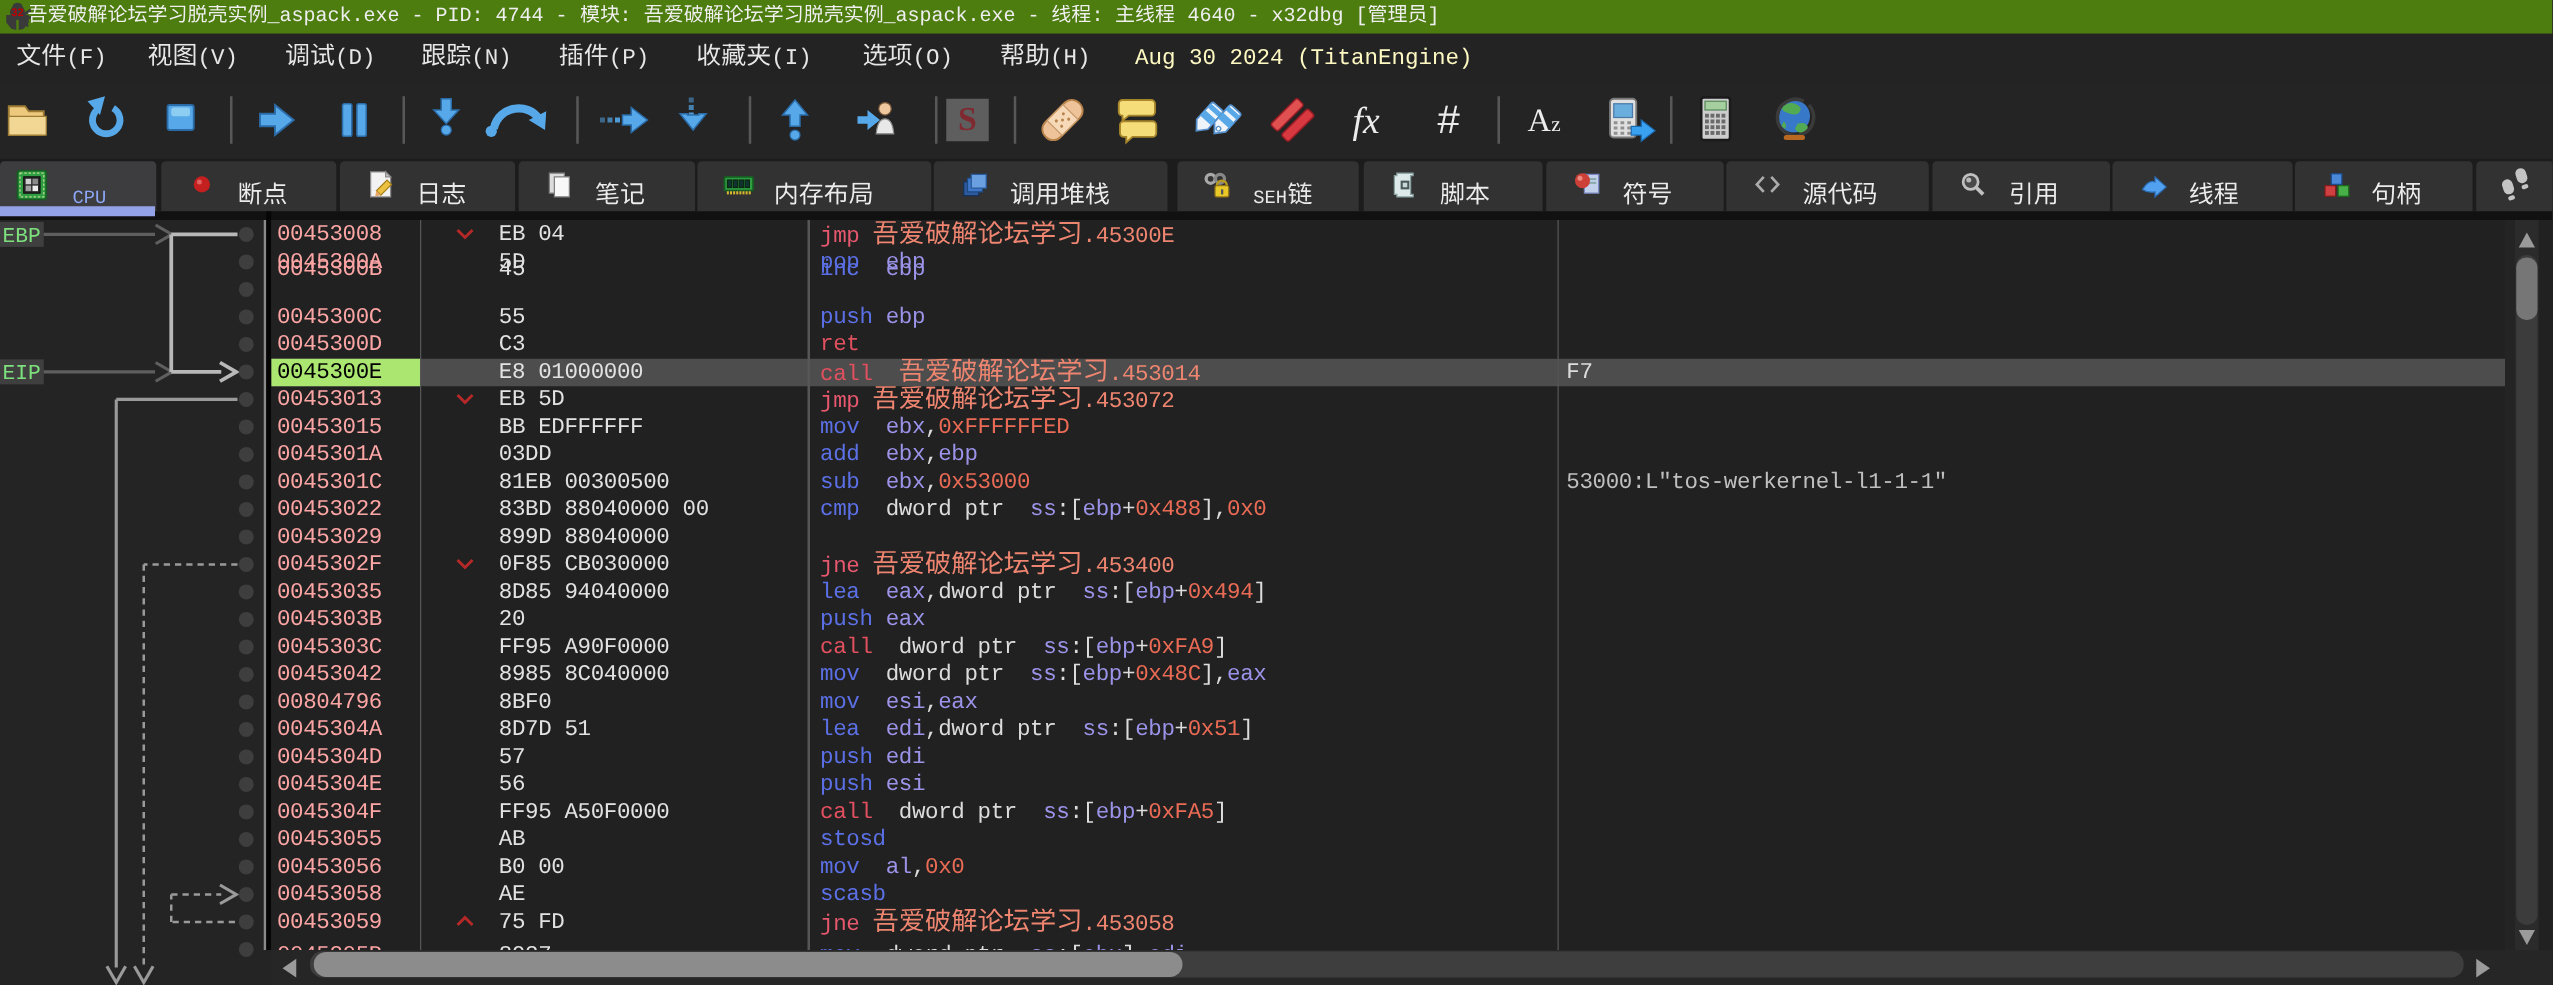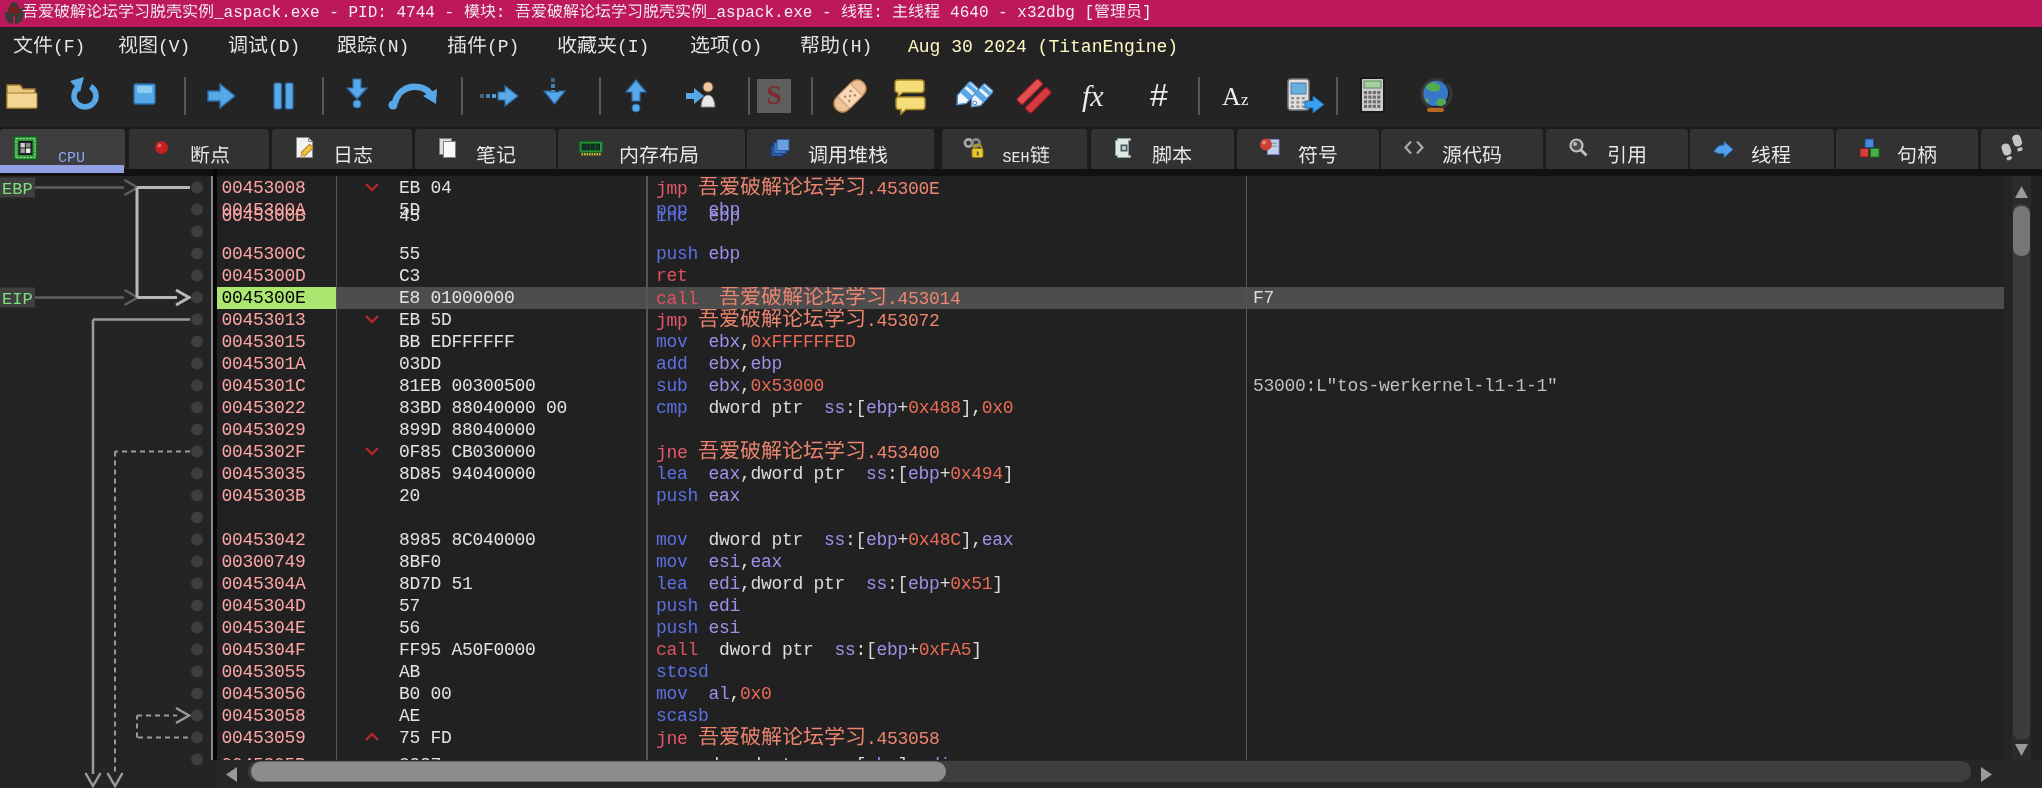--- a/index.html
+++ b/index.html
@@ -1,18 +1,18 @@
 <!DOCTYPE html>
 <html><head><meta charset="utf-8"><style>
 *{margin:0;padding:0;box-sizing:border-box}
 html,body{width:2042px;height:788px;overflow:hidden;background:#242424}
 body{font-family:"Liberation Mono",monospace;position:relative}
 .abs{position:absolute}
 svg.ck{display:inline-block;vertical-align:baseline}
-#title{left:0;top:0;width:2042px;height:27px;background:#be185d;color:#eee;font-size:16px;line-height:26px;white-space:pre}
+#title{left:0;top:0;width:2042px;height:27px;background:#4d7c0f;color:#eee;font-size:16px;line-height:26px;white-space:pre}
 #menu{left:0;top:27px;width:2042px;height:39px;background:#232323;line-height:41px;white-space:pre;font-size:18px;color:#e6e6e6}
 #toolbar{left:0;top:66px;width:2042px;height:61px;background:#242424}
 #tabs{left:0;top:127px;width:2042px;height:42px;background:#1c1c1c}
 .tab{position:absolute;top:1.5px;height:40.5px;background:#323232;border-radius:3.5px 3.5px 0 0}
 .tab.sel{background:#3d3d40}
 .tabt{position:absolute;top:12px;height:40px;line-height:40px;font-size:15px;color:#e8e8e8;white-space:pre}
 #main{left:0;top:169px;width:2042px;height:619px;background:#242424;overflow:hidden}
 #panel{position:absolute;left:217px;top:7px;width:1825px;height:584px;background:#212121;overflow:hidden}
 .row{position:absolute;left:0;width:1800px;height:22px;line-height:22px;font-size:18px;letter-spacing:-0.3px;white-space:pre}
 .ra{position:absolute;left:4.5px;color:#fca5a5}
@@ -483,22 +483,23 @@
               <use href="#g7834" x="2000"></use>
               <use href="#g89e3" x="3000"></use>
               <use href="#g8bba" x="4000"></use>
               <use href="#g575b" x="5000"></use>
               <use href="#g5b66" x="6000"></use>
               <use href="#g4e60" x="7000"></use>
             </g>
           </svg><i class="s">.453400</i></span></div>
       <div class="row" style="top:286.5px"><span class="ra" style="">00453035</span><span class="rb">8D85 94040000</span><span class="rd"><i class="m">lea</i>  <i class="g">eax</i><i class="w">,dword ptr  </i><i class="g">ss</i><i class="w">:[</i><i class="g">ebp</i><i class="w">+</i><i class="n">0x494</i><i class="w">]</i></span></div>
       <div class="row" style="top:308.5px"><span class="ra" style="">0045303B</span><span class="rb">20</span><span class="rd"><i class="m">push</i> <i class="g">eax</i></span></div>
+      <div class="row" style="top:330.5px"><span class="ra" style="">0045303C</span><span class="rb">FF95 A90F0000</span><span class="rd"><i class="cc">call</i>  <i class="w">dword ptr  </i><i class="g">ss</i><i class="w">:[</i><i class="g">ebp</i><i class="w">+</i><i class="n">0xFA9</i><i class="w">]</i></span></div>
       <div class="row" style="top:352.5px"><span class="ra" style="">00453042</span><span class="rb">8985 8C040000</span><span class="rd"><i class="m">mov</i>  <i class="w">dword ptr  </i><i class="g">ss</i><i class="w">:[</i><i class="g">ebp</i><i class="w">+</i><i class="n">0x48C</i><i class="w">],</i><i class="g">eax</i></span></div>
-      <div class="row" style="top:374.5px"><span class="ra" style="">00300749</span><span class="rb">8BF0</span><span class="rd"><i class="m">mov</i>  <i class="g">esi</i><i class="w">,</i><i class="g">eax</i></span></div>
+      <div class="row" style="top:374.5px"><span class="ra" style="">00804796</span><span class="rb">8BF0</span><span class="rd"><i class="m">mov</i>  <i class="g">esi</i><i class="w">,</i><i class="g">eax</i></span></div>
       <div class="row" style="top:396.5px"><span class="ra" style="">0045304A</span><span class="rb">8D7D 51</span><span class="rd"><i class="m">lea</i>  <i class="g">edi</i><i class="w">,dword ptr  </i><i class="g">ss</i><i class="w">:[</i><i class="g">ebp</i><i class="w">+</i><i class="n">0x51</i><i class="w">]</i></span></div>
       <div class="row" style="top:418.5px"><span class="ra" style="">0045304D</span><span class="rb">57</span><span class="rd"><i class="m">push</i> <i class="g">edi</i></span></div>
       <div class="row" style="top:440.5px"><span class="ra" style="">0045304E</span><span class="rb">56</span><span class="rd"><i class="m">push</i> <i class="g">esi</i></span></div>
       <div class="row" style="top:462.5px"><span class="ra" style="">0045304F</span><span class="rb">FF95 A50F0000</span><span class="rd"><i class="cc">call</i>  <i class="w">dword ptr  </i><i class="g">ss</i><i class="w">:[</i><i class="g">ebp</i><i class="w">+</i><i class="n">0xFA5</i><i class="w">]</i></span></div>
       <div class="row" style="top:484.5px"><span class="ra" style="">00453055</span><span class="rb">AB</span><span class="rd"><i class="m">stosd</i></span></div>
       <div class="row" style="top:506.5px"><span class="ra" style="">00453056</span><span class="rb">B0 00</span><span class="rd"><i class="m">mov</i>  <i class="g">al</i><i class="w">,</i><i class="n">0x0</i></span></div>
       <div class="row" style="top:528.5px"><span class="ra" style="">00453058</span><span class="rb">AE</span><span class="rd"><i class="m">scasb</i></span></div>
       <div class="row" style="top:550.5px"><span class="ra" style="">00453059</span><span class="rb">75 FD</span><span class="rd"><i class="j">jne</i> <svg class="ck" style="width:168.0px;height:21px;margin-bottom:-4.20px" viewBox="0 0 168.0 21.0">
             <g fill="#ee8570" transform="translate(0,16.80) scale(0.0210,-0.0210)">
               <use href="#g543e" x="0"></use>

